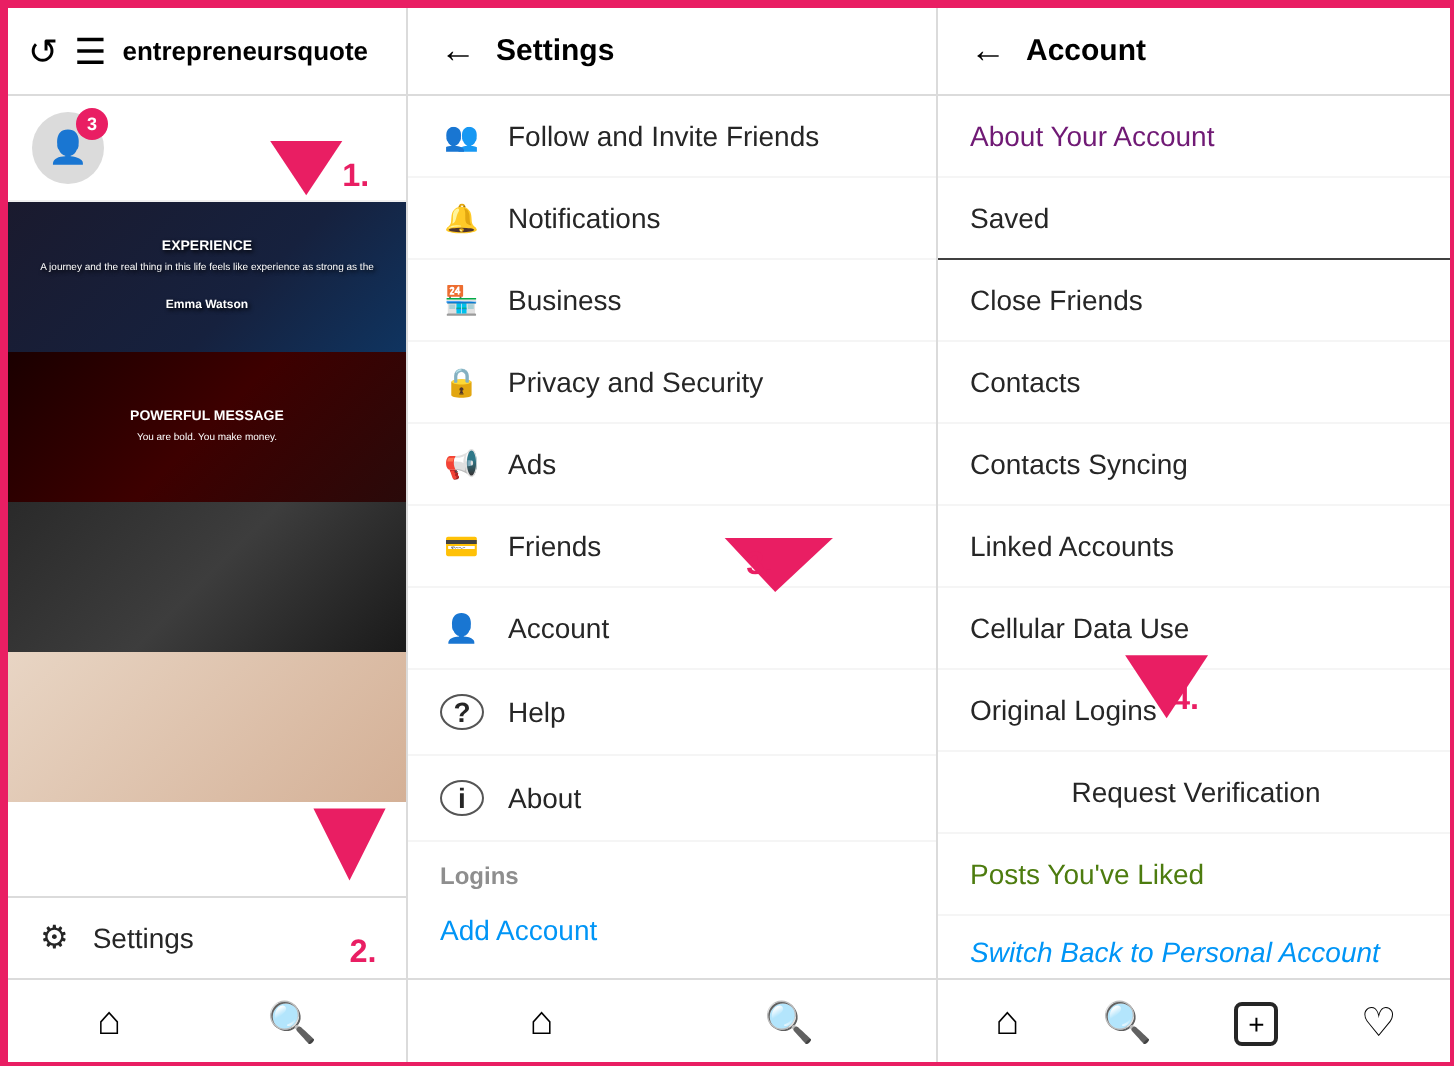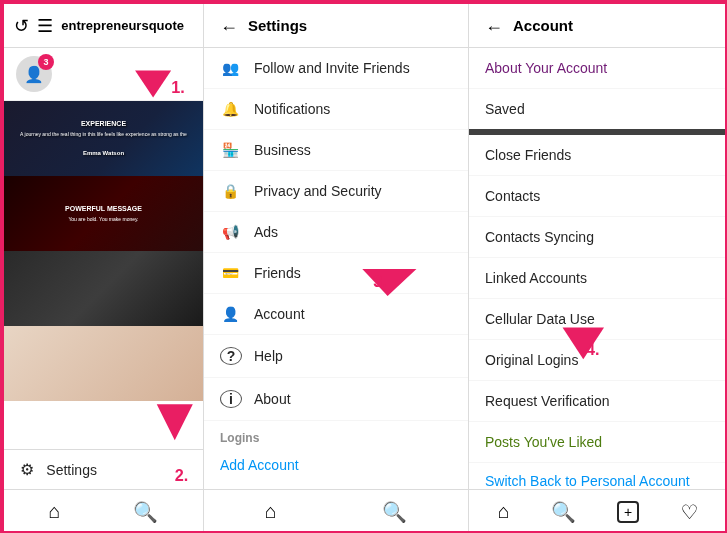--- a/index.html
+++ b/index.html
@@ -150,48 +150,48 @@
 
       </div>
     </div>
 
     <div style="flex:1; display:flex; flex-direction:column; overflow:hidden;">
       <div style="flex:1; overflow-y:auto;">
 
         <div style="padding:12px 16px; cursor:pointer; font-size:14px; color:#701a75; border-bottom:1px solid #f5f5f5;">
           <span>About Your Account</span>
         </div>
-        <div style="padding:12px 16px; cursor:pointer; font-size:14px; color:#262626; border-bottom:6px solid #404040;">
+        <div style="padding:12px 16px; cursor:pointer; font-size:14px; color:#262626; border-bottom:1px solid #404040;">
           <span>Saved</span>
         </div>
         <div style="padding:12px 16px; cursor:pointer; font-size:14px; color:#262626; border-bottom:1px solid #f5f5f5;">
           <span>Close Friends</span>
         </div>
         <div style="padding:12px 16px; cursor:pointer; font-size:14px; color:#262626; border-bottom:1px solid #f5f5f5;">
           <span>Contacts</span>
         </div>
         <div style="padding:12px 16px; cursor:pointer; font-size:14px; color:#262626; border-bottom:1px solid #f5f5f5;">
           <span>Contacts Syncing</span>
         </div>
         <div style="padding:12px 16px; cursor:pointer; font-size:14px; color:#262626; border-bottom:1px solid #f5f5f5;">
           <span>Linked Accounts</span>
         </div>
         <div style="padding:12px 16px; cursor:pointer; font-size:14px; color:#262626; border-bottom:1px solid #f5f5f5;">
           <span>Cellular Data Use</span>
         </div>
         <div style="padding:12px 16px; cursor:pointer; font-size:14px; color:#262626; border-bottom:1px solid #f5f5f5;">
           <span>Original Logins</span>
         </div>
-        <div style="padding:12px 16px; cursor:pointer; font-size:14px; color:#262626; border-bottom:1px solid #f5f5f5;">
+        <div style="padding:12px 16px; cursor:pointer; font-size:14px; color:#262626; border-bottom:1px solid #f5f5f5;text-align:center;">
           <span>Request Verification</span>
         </div>
         <div style="padding:12px 16px; cursor:pointer; font-size:14px; color:#4d7c0f; border-bottom:1px solid #f5f5f5;">
           <span>Posts You've Liked</span>
         </div>
-        <div style="padding:10px 16px; font-size:14px; color:#0095f6; cursor:pointer;">
+        <div style="padding:10px 16px; font-size:14px; color:#0095f6; cursor:pointer;font-style:italic;">
           <span>Switch Back to Personal Account</span>
         </div>
 
       </div>
     </div>
   </div>
 
   <div style="display:flex; height:44px; border-top:1px solid #dbdbdb; flex-shrink:0;">
 
     <div style="width:200px; border-right:1px solid #dbdbdb; display:flex; align-items:center; justify-content:space-around; padding:0 8px;">

